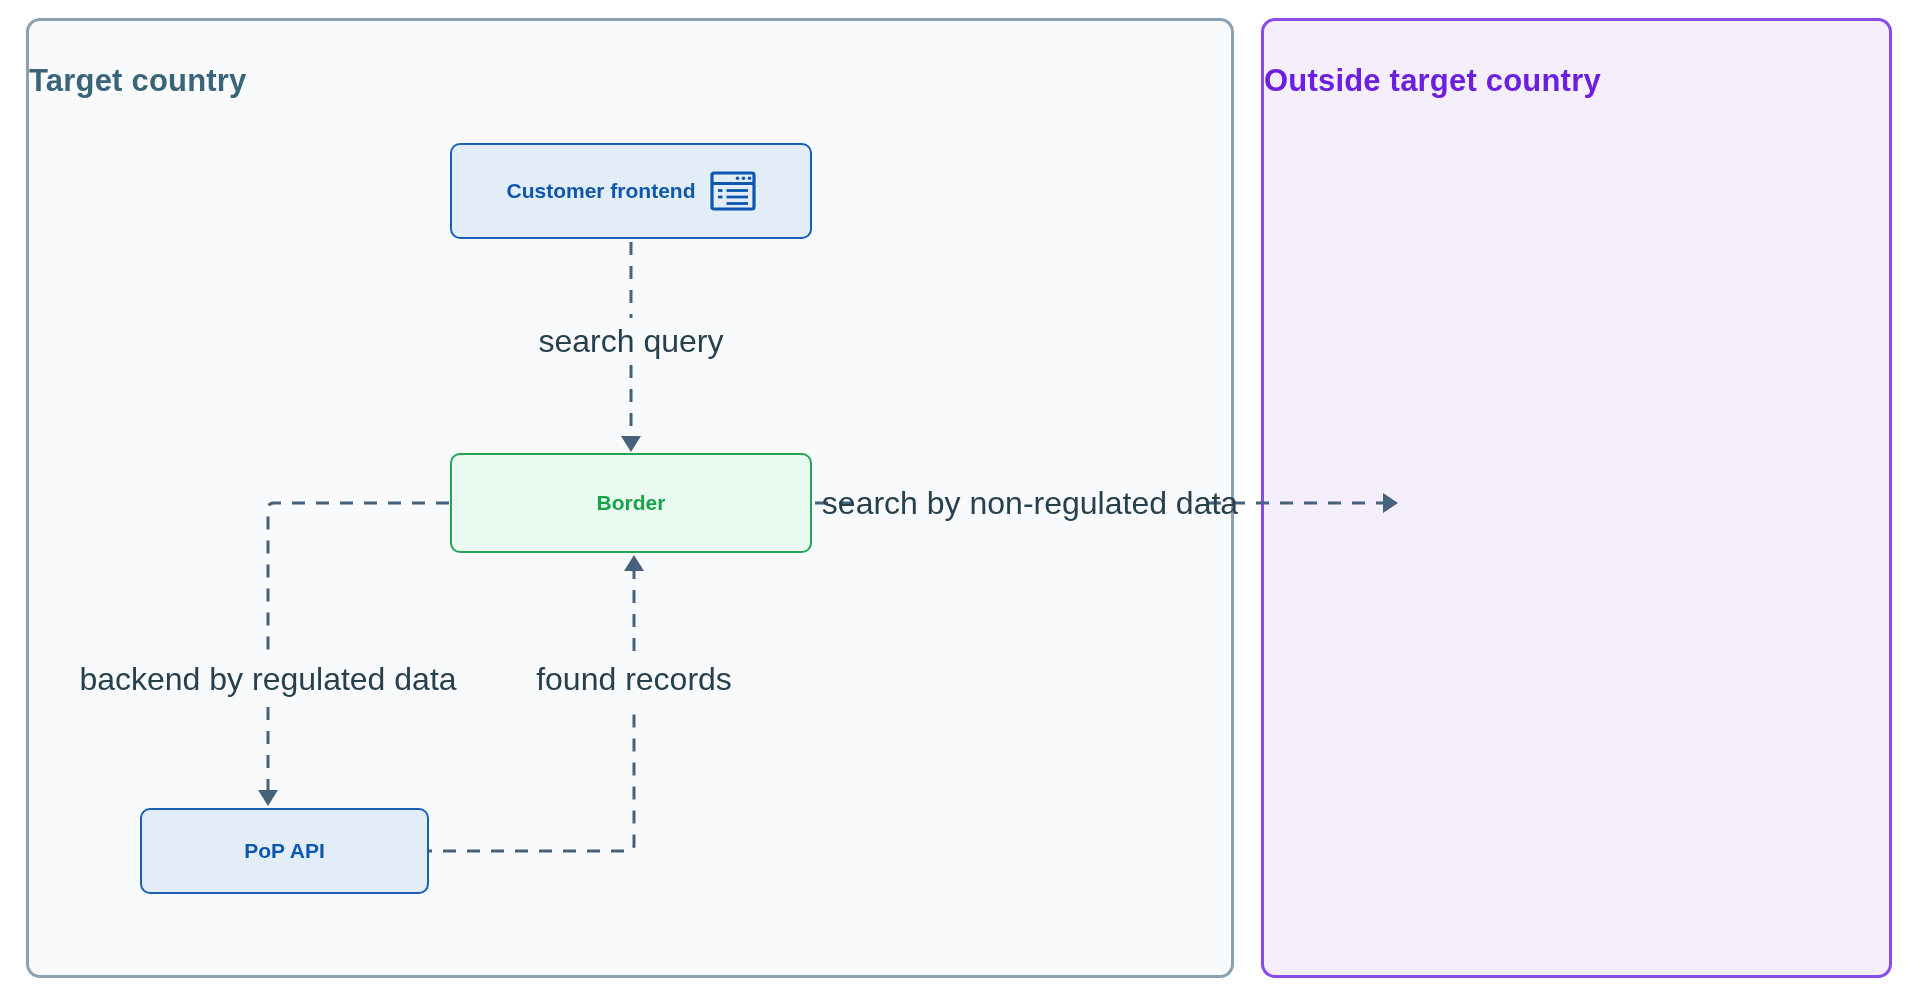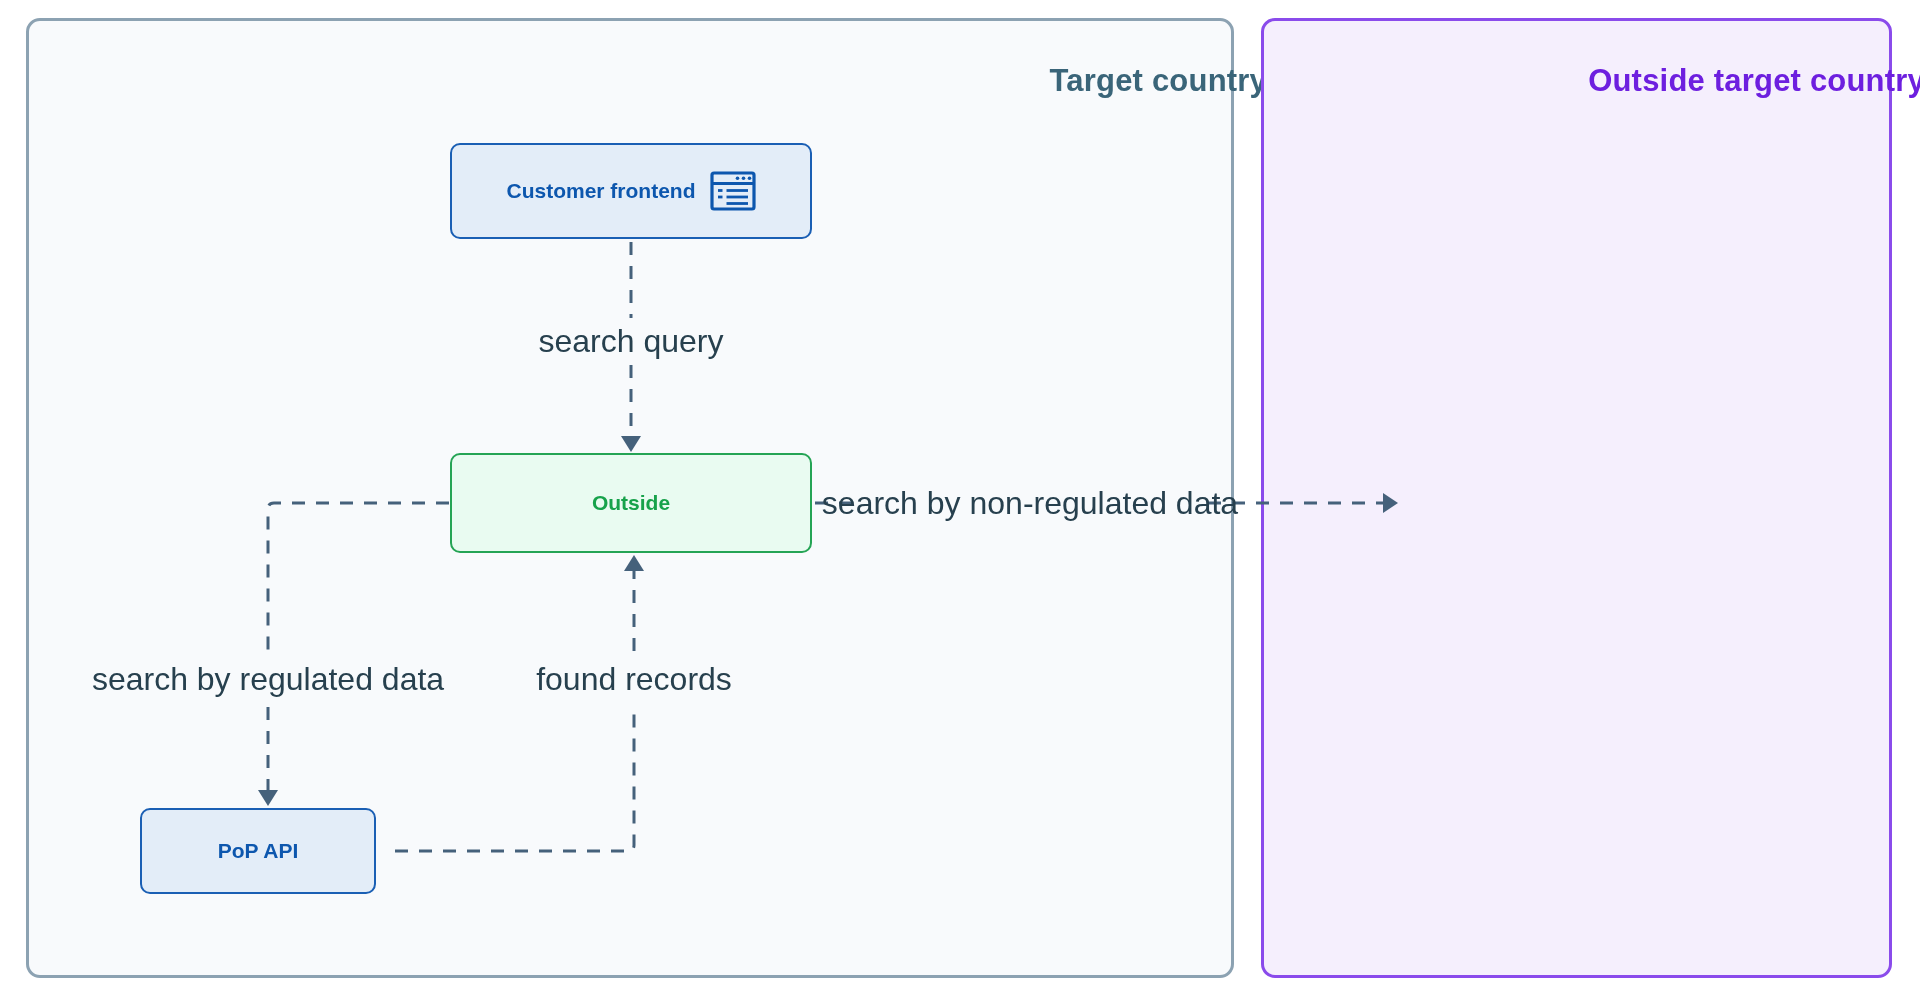--- a/index.html
+++ b/index.html
@@ -26,26 +26,25 @@
   }
   .region-outside {
     left: 1261px; top: 18px; width: 631px; height: 960px;
     background: var(--outside_region_bg, #F5EFFD);
     border-color: var(--outside_region_border, #8A4BEB);
     padding-left: 36px;
   }
   .region-title {
     position: absolute;
     top: 42px; left: 0; width: 100%;
-    text-align: right;
+    text-align: left;
     font-size: 31px;
     font-weight: 700;
     letter-spacing: 0.2px;
     white-space: nowrap;
-    margin-left: 36px;
   }
   .region-target .region-title { color: var(--target_region_title, #3A6579); }
   .region-outside .region-title { color: var(--outside_region_title, #6D1FDF); }
 
   
   .node {
     position: absolute;
     display: flex;
     align-items: center;
     justify-content: center;
@@ -125,21 +124,21 @@
       <polygon class="arrowhead" points="634,555 624,571 644,571"></polygon>
     </g>
     <g>
       <path class="edge-line" d="M815 503 H852"></path>
       <path class="edge-line" d="M1208 503 H1385"></path>
       <polygon class="arrowhead" points="1398,503 1383,493 1383,513"></polygon>
     </g>
   </svg>
 
   <div class="edge-label" style="left:631px; top:341px;">search query</div>
-  <div class="edge-label" style="left:268px; top:679px;">search by regulated data</div>
+  <div class="edge-label" style="left:268px; top:679px;">backend by regulated data</div>
   <div class="edge-label" style="left:634px; top:679px;">found records</div>
   <div class="edge-label" style="left:1030px; top:503px;">search by non-regulated data</div>
 
   <div class="node node-blue" style="left:450px; top:143px; width:362px; height:96px;">
     <span class="node-label">Customer frontend</span>
     <span class="icon">
       <svg width="46" height="40" viewBox="0 0 46 40" fill="none">
         <rect x="2" y="2" width="42" height="36" rx="2" stroke="currentColor" stroke-width="3.2"></rect>
         <line x1="2" y1="12.5" x2="44" y2="12.5" stroke="currentColor" stroke-width="3"></line>
         <circle cx="27.5" cy="7.2" r="1.8" fill="currentColor"></circle>
@@ -148,21 +147,21 @@
         <line x1="8" y1="19.5" x2="12.5" y2="19.5" stroke="currentColor" stroke-width="2.8"></line>
         <line x1="16.5" y1="19.5" x2="38" y2="19.5" stroke="currentColor" stroke-width="2.8"></line>
         <line x1="8" y1="26" x2="12.5" y2="26" stroke="currentColor" stroke-width="2.8"></line>
         <line x1="16.5" y1="26" x2="38" y2="26" stroke="currentColor" stroke-width="2.8"></line>
         <line x1="16.5" y1="32.5" x2="38" y2="32.5" stroke="currentColor" stroke-width="2.8"></line>
       </svg>
     </span>
   </div>
 
   <div class="node node-green" style="left:450px; top:453px; width:362px; height:100px;">
-    <span class="node-label">Outside</span>
+    <span class="node-label">Border</span>
   </div>
 
-  <div class="node node-blue" style="left:140px; top:808px; width:236px; height:86px;">
+  <div class="node node-blue" style="left:140px; top:808px; width:289px; height:86px;">
     <span class="node-label">PoP API</span>
   </div>
 
 
 </div>
 
 </body></html>

